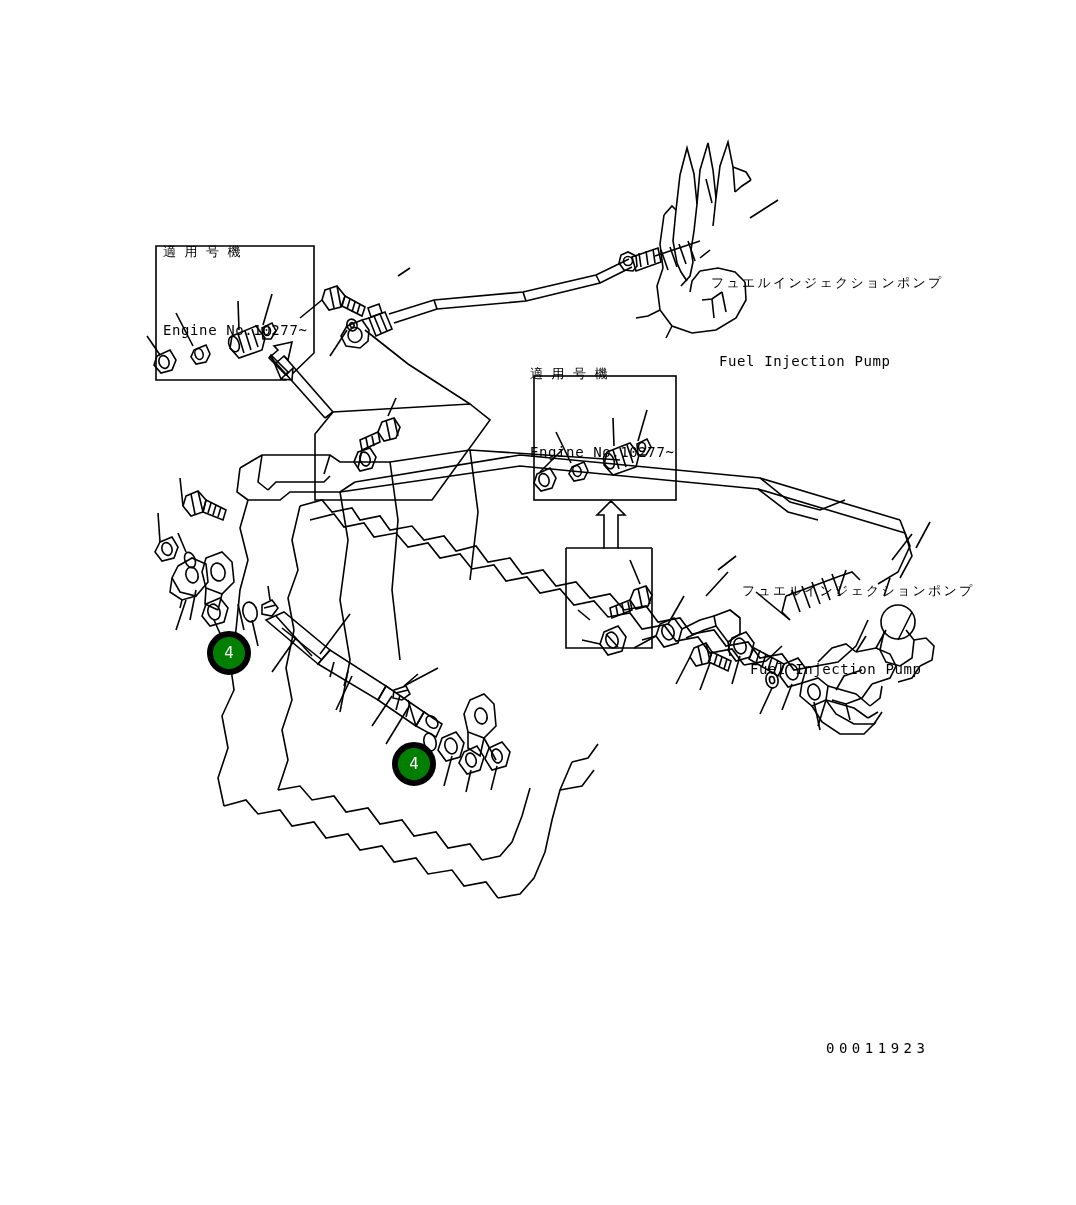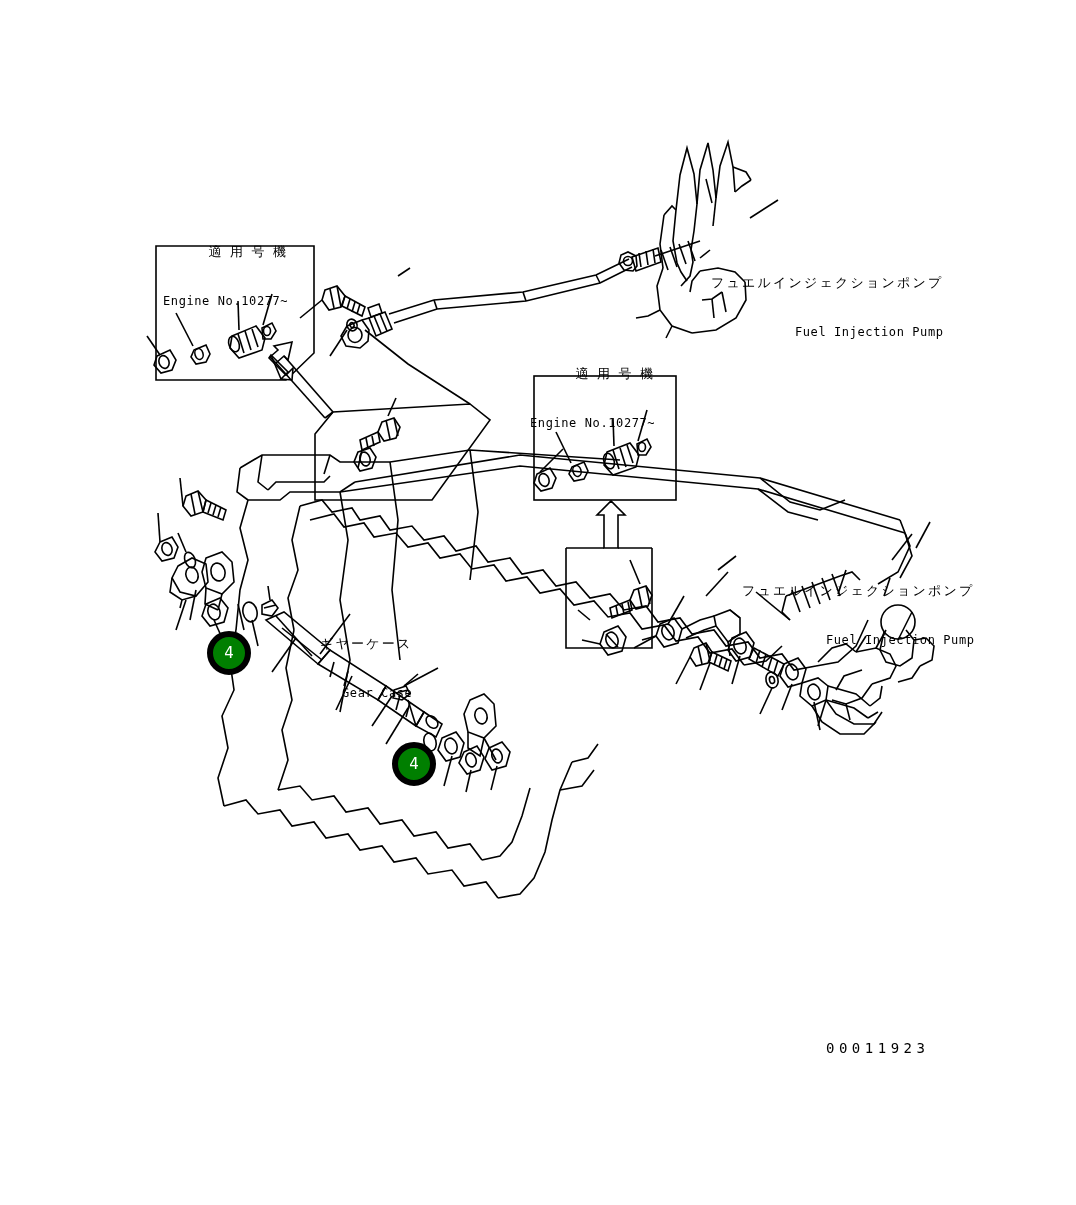--- a/index.html
+++ b/index.html
@@ -32,22 +32,23 @@
   }
   .lbl .jp {
     display: block;
     font-family: "DejaVu Sans", sans-serif;
     font-size: 13px;
     letter-spacing: 2.2px;
   }
   .lbl .en {
     display: block;
     font-family: "DejaVu Sans Mono", monospace;
-    font-size: 12px;
+    font-size: 14px;
     letter-spacing: 0.6px;
+    margin-top: 28px;
   }
   .lbl.indent .en { padding-left: 8px; }
   #part-number {
     position: absolute;
     font-family: "DejaVu Sans Mono", monospace;
     font-size: 14px;
     letter-spacing: 4.5px;
     color: #000000;
     white-space: pre;
   }
@@ -61,21 +62,21 @@
     align-items: center;
     justify-content: center;
     font-family: "DejaVu Sans", sans-serif;
     font-size: 15px;
     color: #ffffff;
   }
 </style>
 </head>
 <body>
 
-<div id="page" style="background: rgb(255, 255, 255); text-align: right;">
+<div id="page" style="background: rgb(255, 255, 255);">
 
   <svg id="diagram" viewBox="0 0 1076 1205" stroke="#000000" fill="none" stroke-width="1.6" stroke-linejoin="miter" stroke-linecap="butt">
 
     <g>
 
       <path d="M676 210 L680 175 L687 148 L694 174 L697 204"></path>
       <path d="M697 204 L700 170 L708 143 L713 170 L716 198"></path>
       <path d="M716 198 L720 166 L728 142 L733 167 L735 192"></path>
       <path d="M664 215 L672 206 L676 210"></path>
       <path d="M735 192 L742 186 L751 180"></path>
@@ -508,24 +509,20 @@
   <div class="lbl indent" id="lbl-fip-upper" style="left:711px; top:240px;">
     <span class="jp">フュエルインジェクションポンプ</span>
     <span class="en">Fuel Injection Pump</span>
   </div>
 
   <div class="lbl indent" id="lbl-fip-lower" style="left:742px; top:548px;">
     <span class="jp">フュエルインジェクションポンプ</span>
     <span class="en">Fuel Injection Pump</span>
   </div>
 
-  <div class="lbl indent" id="lbl-gearcase" style="left:320px; top:601px;">
-    <span class="jp">ギヤーケース</span>
-    <span class="en">Gear Case</span>
-  </div>
 
   <div class="callout" id="callout-left" style="left: 207px; top: 631px; background: rgb(0, 127, 0); border: 6px solid rgb(0, 0, 0); color: rgb(255, 255, 255);">
     <span>4</span>
   </div>
 
   <div class="callout" id="callout-lower" style="left: 392px; top: 742px; background: rgb(0, 127, 0); border: 6px solid rgb(0, 0, 0); color: rgb(255, 255, 255);">
     <span>4</span>
   </div>
 
   <div id="part-number" style="left:826px; top:1040px;">00011923</div>

